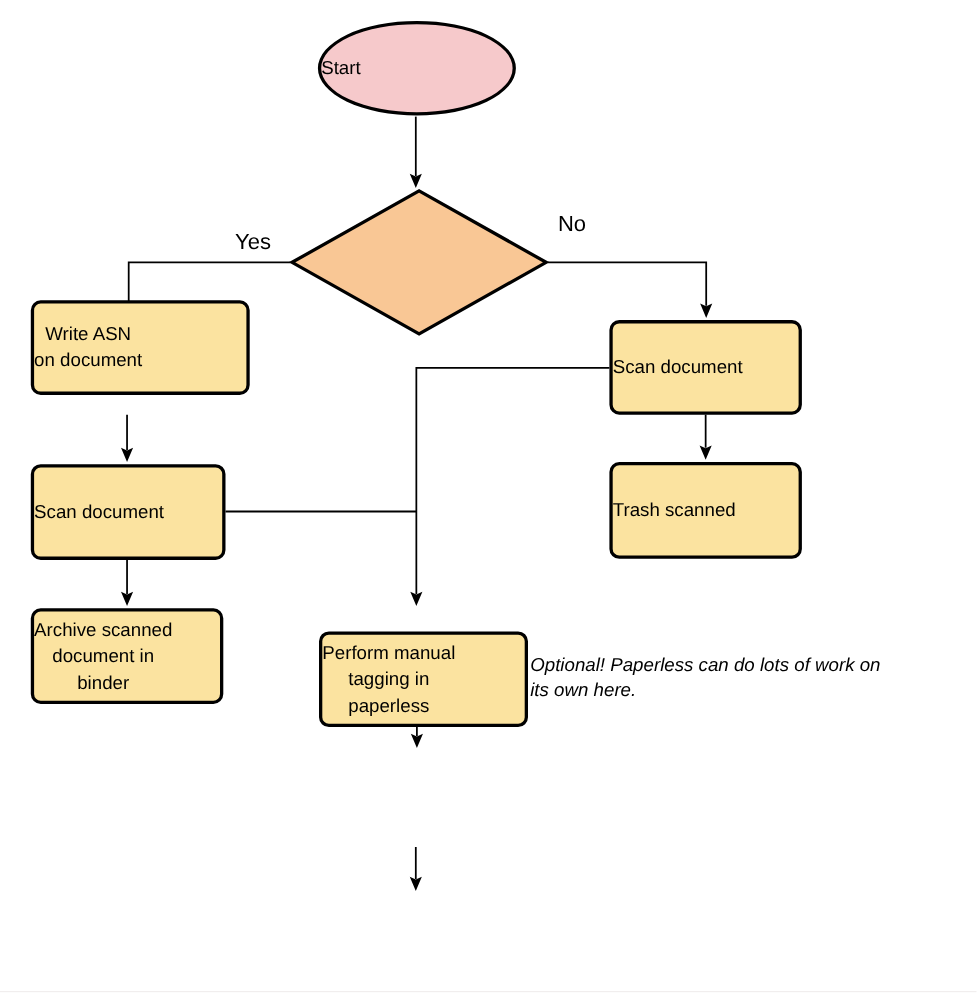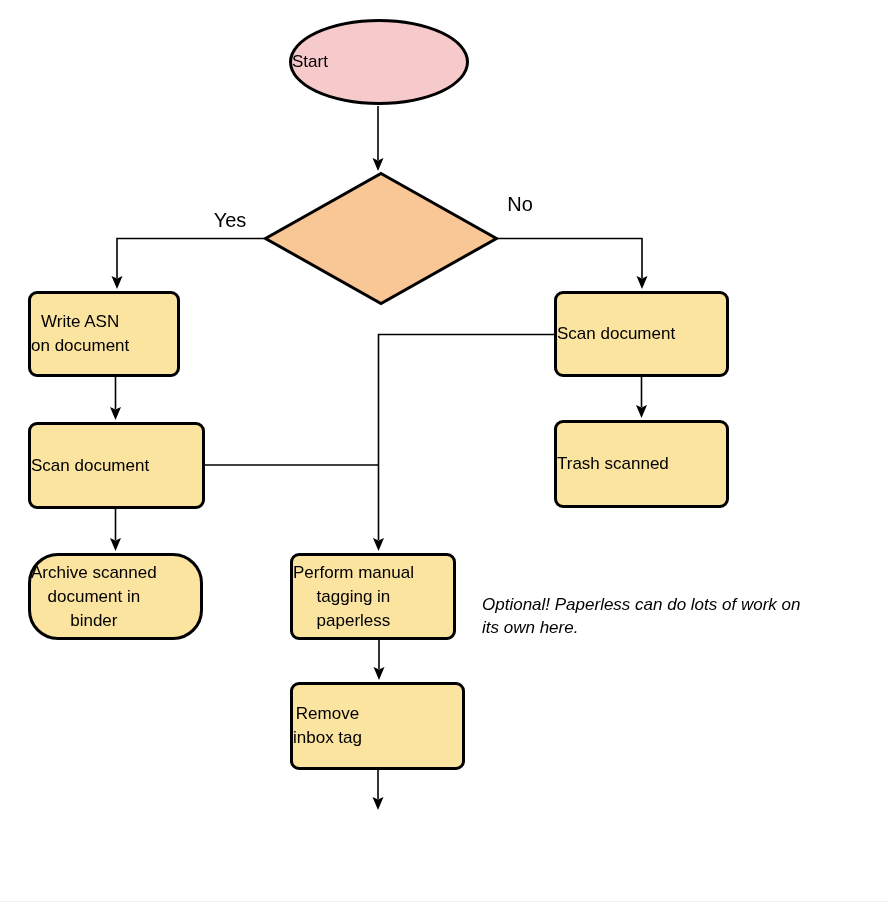--- a/index.html
+++ b/index.html
@@ -152,53 +152,49 @@
 
   <div class="node terminal" style="left:289px; top:19px; width:180px; height:86px;">
     <span>Start</span>
   </div>
 
 
   <div class="edge-label" style="left:205px; top:210px;">Yes</div>
 
   <div class="edge-label" style="left:495px; top:194px;">No</div>
 
-  <div class="node process" style="left:28px; top:291px; width:152px; height:86px;">
+  <div class="node process" style="left:28px; top:273px; width:199px; height:86px;">
     <span>Write ASN
 on document</span>
   </div>
 
   <div class="node process" style="left:28px; top:422px; width:177px; height:87px;">
     <span>Scan document</span>
   </div>
 
-  <div class="node process" style="left:28px; top:553px; width:175px; height:87px;border-radius:30px;">
+  <div class="node process" style="left:28px; top:553px; width:175px; height:87px;">
     <span>Archive scanned
 document in
 binder</span>
   </div>
 
   <div class="node process" style="left:554px; top:291px; width:175px; height:86px;">
     <span>Scan document</span>
   </div>
 
   <div class="node process" style="left:554px; top:420px; width:175px; height:88px;">
     <span>Trash scanned</span>
   </div>
 
-  <div class="node process" style="left:290px; top:553px; width:166px; height:87px;">
+  <div class="node process" style="left:290px; top:574px; width:190px; height:87px;">
     <span>Perform manual
 tagging in
 paperless</span>
   </div>
 
-  <div class="node process" style="left:290px; top:682px; width:175px; height:88px;">
-    <span>Remove
-inbox tag</span>
-  </div>
 
 
   <div class="note">Optional! Paperless can do lots of work on
 its own here.</div>
 
   <div class="bottom-divider"></div>
 
 </div>
 
 </body></html>

